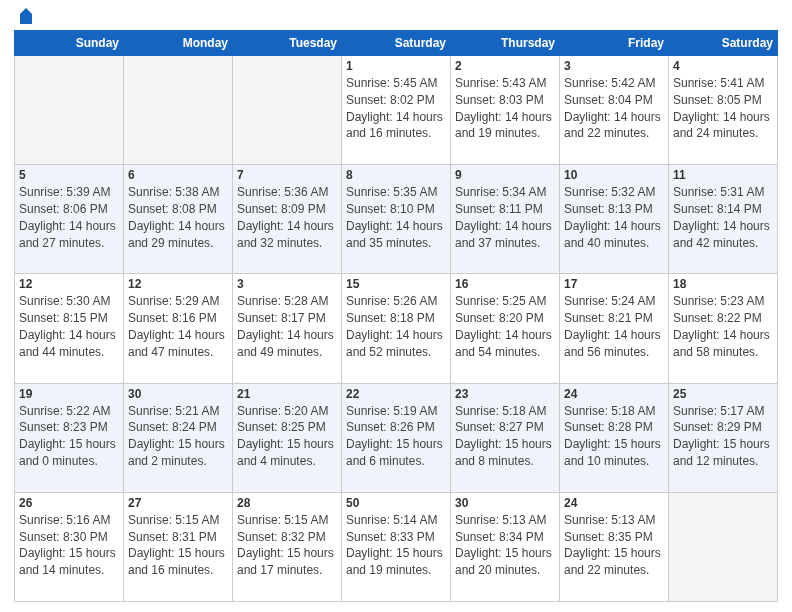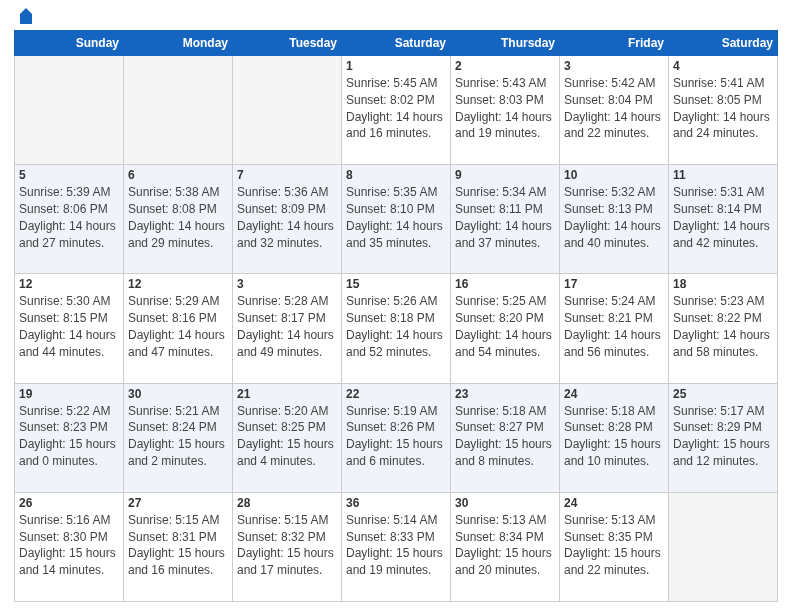--- a/index.html
+++ b/index.html
@@ -250,21 +250,21 @@
           </td>
           <td>
             <span class="day-number">27</span>
             <div class="day-info">Sunrise: 5:15 AM<br>Sunset: 8:31 PM<br>Daylight: 15 hours and 16 minutes.</div>
           </td>
           <td>
             <span class="day-number">28</span>
             <div class="day-info">Sunrise: 5:15 AM<br>Sunset: 8:32 PM<br>Daylight: 15 hours and 17 minutes.</div>
           </td>
           <td>
-            <span class="day-number">36</span>
+            <span class="day-number">50</span>
             <div class="day-info">Sunrise: 5:14 AM<br>Sunset: 8:33 PM<br>Daylight: 15 hours and 19 minutes.</div>
           </td>
           <td>
             <span class="day-number">30</span>
             <div class="day-info">Sunrise: 5:13 AM<br>Sunset: 8:34 PM<br>Daylight: 15 hours and 20 minutes.</div>
           </td>
           <td>
             <span class="day-number">24</span>
             <div class="day-info">Sunrise: 5:13 AM<br>Sunset: 8:35 PM<br>Daylight: 15 hours and 22 minutes.</div>
           </td>

